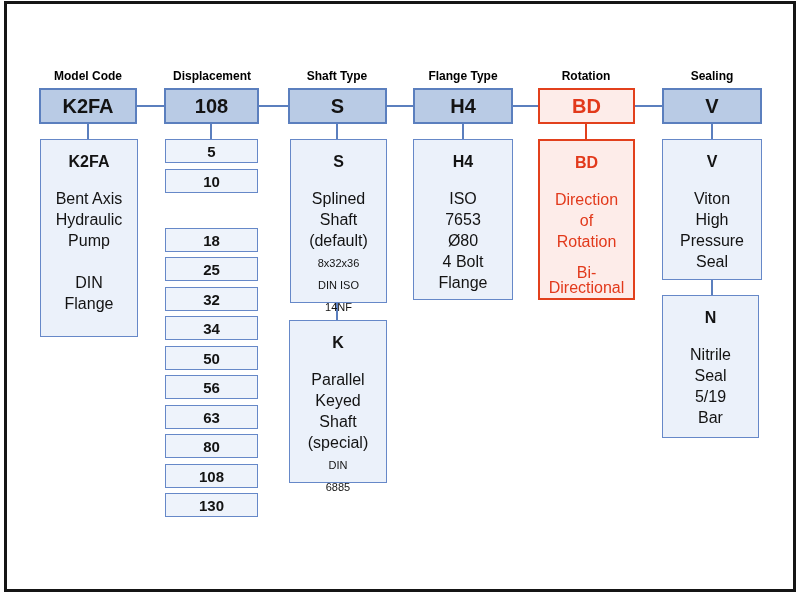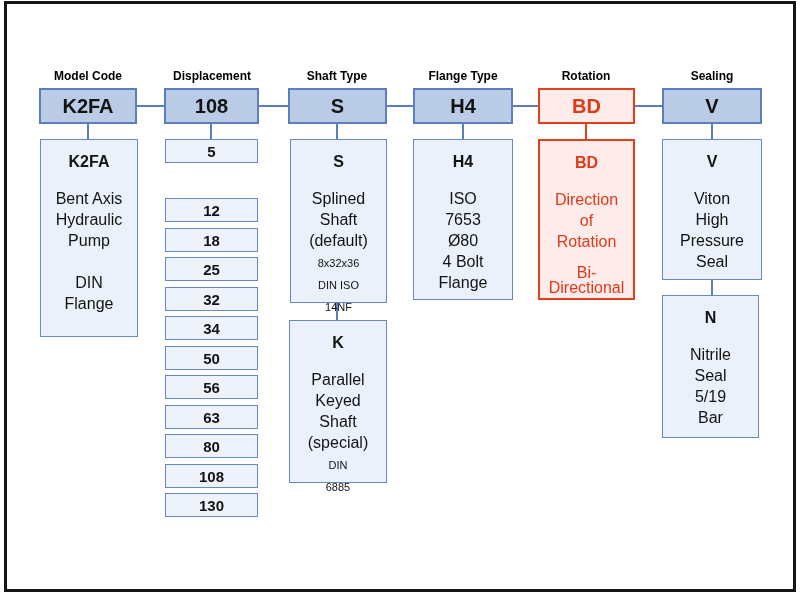--- a/index.html
+++ b/index.html
@@ -92,21 +92,21 @@
     <span class="title">K2FA</span>
     <span class="body">Bent Axis
 Hydraulic
 Pump
 
 DIN
 Flange</span>
   </div>
 
   <div class="opt" style="top:139px">5</div>
-  <div class="opt" style="top:198px">12</div>
+  <div class="opt" style="top:169px">10</div>
   <div class="opt" style="top:228px">18</div>
   <div class="opt" style="top:257px">25</div>
   <div class="opt" style="top:287px">32</div>
   <div class="opt" style="top:316px">34</div>
   <div class="opt" style="top:346px">50</div>
   <div class="opt" style="top:375px">56</div>
   <div class="opt" style="top:405px">63</div>
   <div class="opt" style="top:434px">80</div>
   <div class="opt" style="top:464px">108</div>
   <div class="opt" style="top:493px">130</div>

